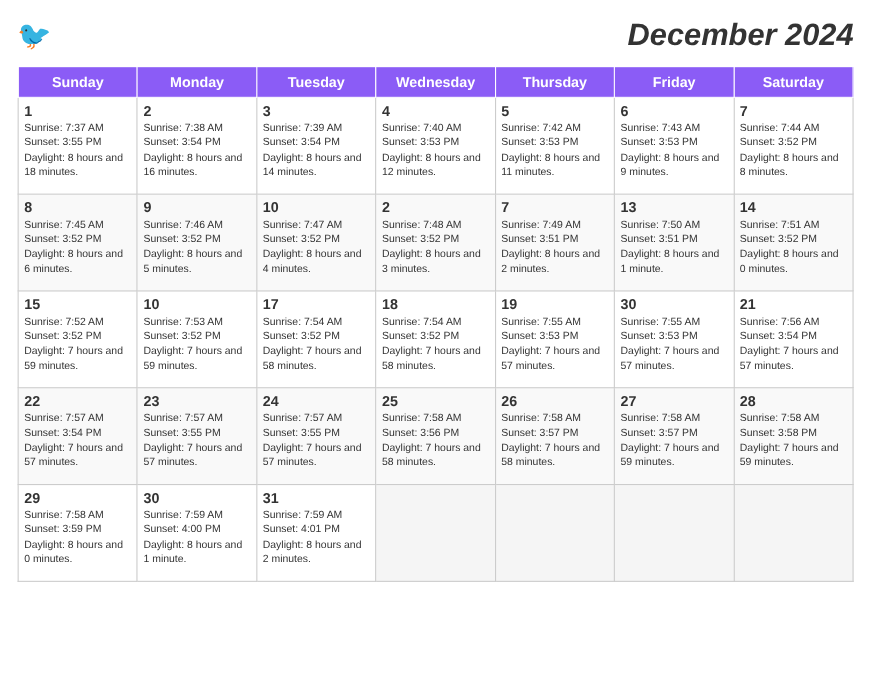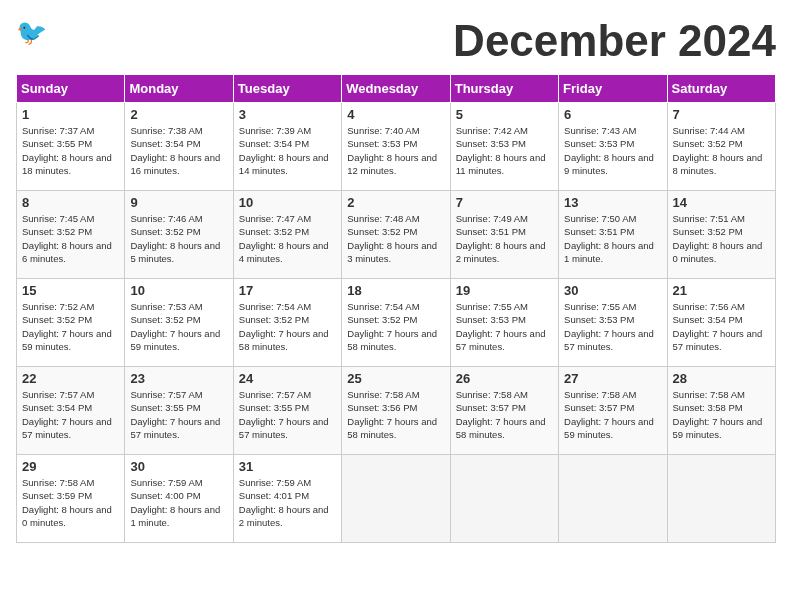--- a/index.html
+++ b/index.html
@@ -28,40 +28,41 @@
       line-height: 1.1;
     }
     .logo-bird {
       width: 36px;
       height: 36px;
     }
     .title-block {
       text-align: right;
     }
     .month-title {
-      font-size: 44px;
-      font-weight: bold;
-      color: #333;
+      font-size: 28px;
+      font-weight: bold;
+      color: #333;
+      font-style: italic;
     }
     .location-title {
       font-size: 16px;
       color: #555;
     }
     .calendar {
       width: 100%;
       border-collapse: collapse;
       table-layout: fixed;
     }
     .calendar thead tr th {
-      background: #a21caf;
+      background: #8b5cf6;
       color: #fff;
       font-size: 13px;
       font-weight: bold;
       padding: 6px 4px;
-      text-align: left;
+      text-align: center;
       border: 1px solid #fff;
     }
     .calendar tbody tr td {
       vertical-align: top;
       border: 1px solid #ccc;
       padding: 4px 5px;
       font-size: 10px;
       color: #333;
       background: #fff;
       height: 88px;

